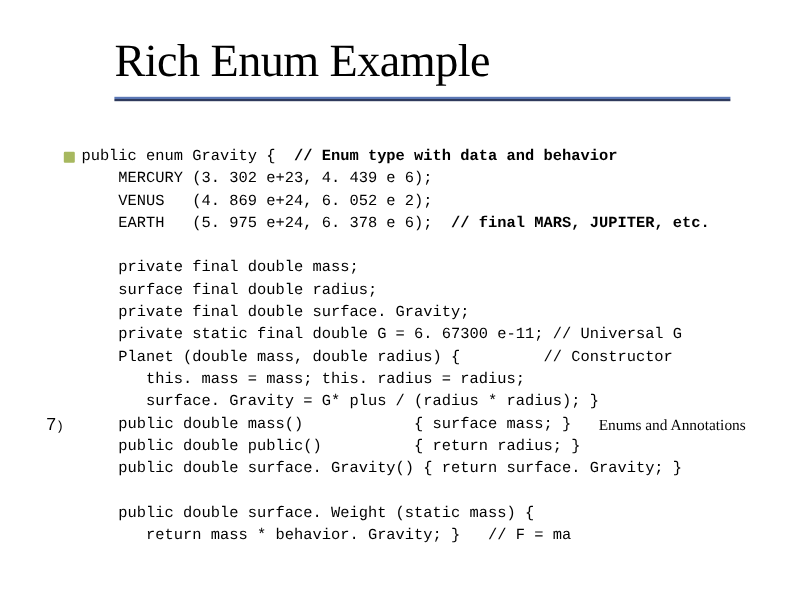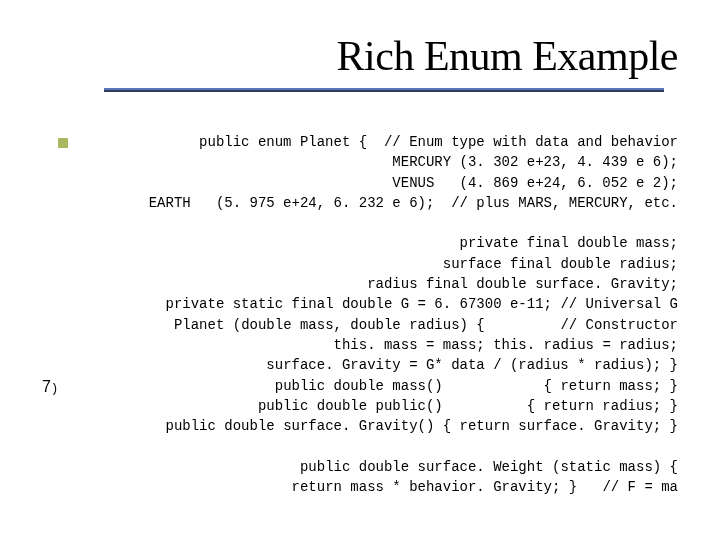--- a/index.html
+++ b/index.html
@@ -1,53 +1,54 @@
 <!DOCTYPE html>
 <html><head>
 <meta charset="utf-8">
 <style>
   * { margin: 0; padding: 0; box-sizing: border-box; }
   html, body { width: 720px; height: 540px; background: #fff; font-family: Arial, Helvetica, sans-serif; overflow: hidden; }
-  .slide { position: relative; width: 720px; height: 416px; padding: 34px 42px 30px 42px; text-align: right; }
+  .slide { position: relative; width: 720px; height: 416px; padding: 34px 42px 30px 42px; }
   .title-block { margin-left: 62px; }
   .title { font-family: "Times New Roman", Times, serif; font-size: 42px; font-weight: 400; color: #000; line-height: 1.05; letter-spacing: -0.5px; }
   .rule { margin-top: 10px; height: 4px; width: 560px; background: linear-gradient(to bottom, #5b77b5 0%, #5b77b5 55%, #2f3a5c 55%, #2f3a5c 100%); }
   .bullet { position: absolute; left: 58px; top: 138px; width: 10px; height: 10px; background: #a7b85f; border-radius: 1px; }
   .code { position: absolute; left: 74px; right: 42px; top: 132px; font-family: "Courier New", Courier, monospace; font-size: 14px; line-height: 1.45; color: #000; white-space: pre; }
-  .code b { font-weight: 400; }
+  .code b { font-weight: 700; }
   .pagenum { position: absolute; left: 42px; bottom: 20px; font-family: Arial, sans-serif; font-size: 16px; color: #000; }
   .paren  { font-family: "Courier New", Courier, monospace; font-size: 12px; }
   .footer { position: absolute; right: 42px; bottom: 20px; font-family: "Times New Roman", Times, serif; font-size: 14px; color: #000; }
 </style>
 </head>
 <body>
 
 <div class="slide">
   <div class="title-block">
     <div class="title">Rich Enum Example</div>
     <div class="rule"></div>
   </div>
 
   <div class="bullet"></div>
 
-  <div class="code"><span>public enum Planet {  </span><b>// Enum type with data and behavior</b>
+  <div class="code"><span>public enum Gravity {  </span><b>// Enum type with data and behavior</b>
 <span>    MERCURY (3. 302 e+23, 4. 439 e 6);</span>
 <span>    VENUS   (4. 869 e+24, 6. 052 e 2);</span>
-<span>    EARTH   (5. 975 e+24, 6. 232 e 6);  </span><b>// plus MARS, MERCURY, etc.</b>
+<span>    EARTH   (5. 975 e+24, 6. 378 e 6);  </span><b>// final MARS, JUPITER, etc.</b>
 <span> </span>
 <span>    private final double mass;</span>
 <span>    surface final double radius;</span>
-<span>    radius final double surface. Gravity;</span>
+<span>    private final double surface. Gravity;</span>
 <span>    private static final double G = 6. 67300 e-11; // Universal G</span>
 <span>    Planet (double mass, double radius) {         // Constructor</span>
 <span>       this. mass = mass; this. radius = radius;</span>
-<span>       surface. Gravity = G* data / (radius * radius); }</span>
-<span>    public double mass()            { return mass; }</span>
+<span>       surface. Gravity = G* plus / (radius * radius); }</span>
+<span>    public double mass()            { surface mass; }</span>
 <span>    public double public()          { return radius; }</span>
 <span>    public double surface. Gravity() { return surface. Gravity; }</span>
 <span> </span>
 <span>    public double surface. Weight (static mass) {</span>
 <span>       return mass * behavior. Gravity; }   // F = ma</span></div>
 
   <div class="pagenum">
     <span>7</span><span class="paren">)</span>
   </div>
+  <div class="footer">Enums and Annotations</div>
 </div>
 
 </body></html>

